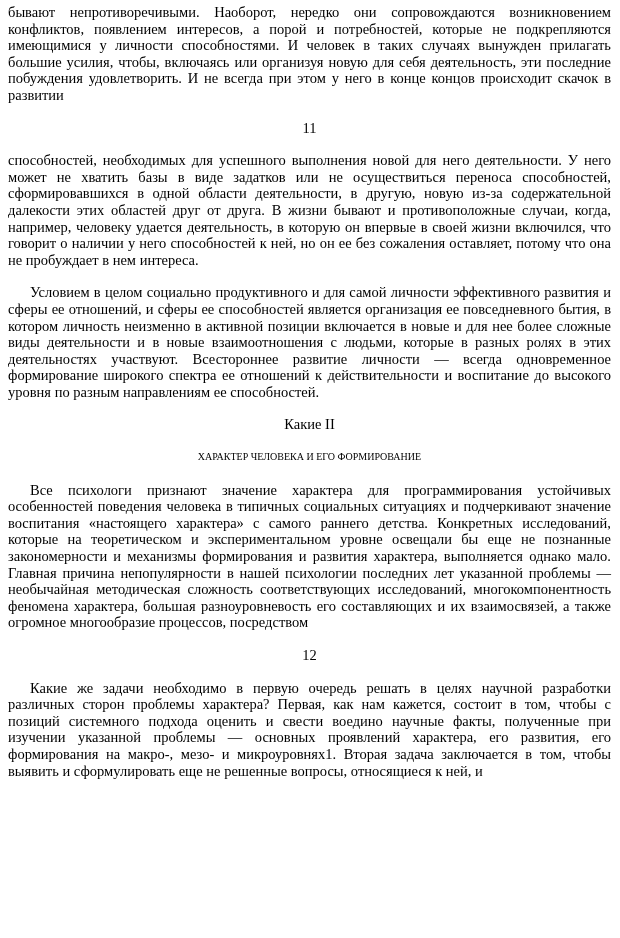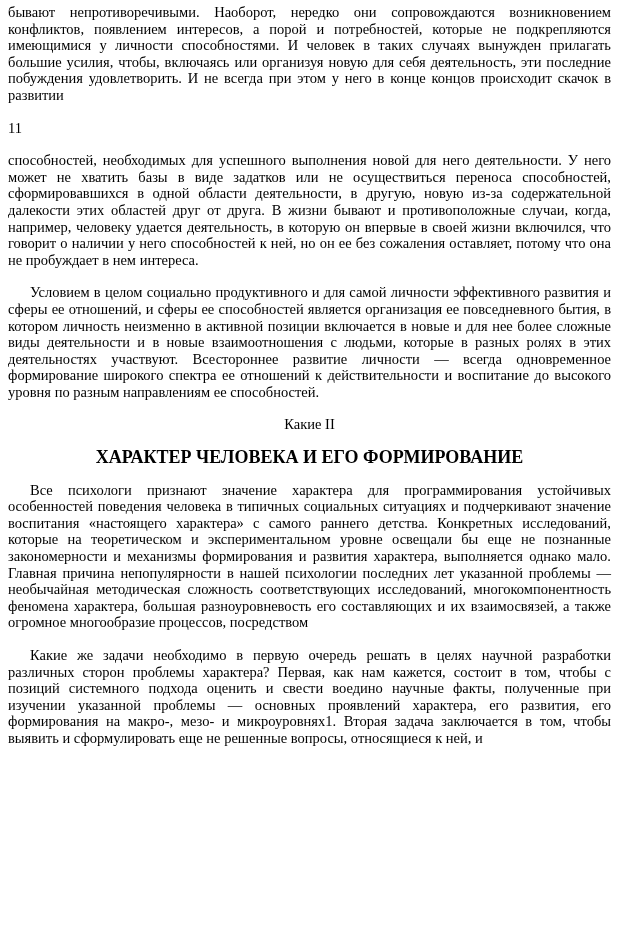--- a/index.html
+++ b/index.html
@@ -26,44 +26,45 @@
   p {
     margin: 0 0 16px 0;
   }
   .para {
     text-align: justify;
   }
   .para.indent {
     text-indent: 22px;
   }
   .pagenum {
-    text-align: left;
+    text-align: center;
   }
   .center {
     text-align: center;
   }
   .chapter-title {
-    font-weight: bold;
-    font-size: 18px;
+    font-weight: normal;
+    font-size: 10px;
   }
 </style>
 </head>
 <body>
 
 <div class="page">
   <p class="para">бывают непротиворечивыми. Наоборот, нередко они сопровождаются возникновением конфликтов, появлением интересов, а порой и потребностей, которые не подкрепляются имеющимися у личности способностями. И человек в таких случаях вынужден прилагать большие усилия, чтобы, включаясь или организуя новую для себя деятельность, эти последние побуждения удовлетворить. И не всегда при этом у него в конце концов происходит скачок в развитии</p>
 
   <p class="pagenum">11</p>
 
   <p class="para">способностей, необходимых для успешного выполнения новой для него деятельности. У него может не хватить базы в виде задатков или не осуществиться переноса способностей, сформировавшихся в одной области деятельности, в другую, новую из-за содержательной далекости этих областей друг от друга. В жизни бывают и противоположные случаи, когда, например, человеку удается деятельность, в которую он впервые в своей жизни включился, что говорит о наличии у него способностей к ней, но он ее без сожаления оставляет, потому что она не пробуждает в нем интереса.</p>
 
   <p class="para indent">Условием в целом социально продуктивного и для самой личности эффективного развития и сферы ее отношений, и сферы ее способностей является организация ее повседневного бытия, в котором личность неизменно в активной позиции включается в новые и для нее более сложные виды деятельности и в новые взаимоотношения с людьми, которые в разных ролях в этих деятельностях участвуют. Всестороннее развитие личности — всегда одновременное формирование широкого спектра ее отношений к действительности и воспитание до высокого уровня по разным направлениям ее способностей.</p>
 
   <p class="center">Какие II</p>
 
   <p class="center chapter-title">ХАРАКТЕР ЧЕЛОВЕКА И ЕГО ФОРМИРОВАНИЕ</p>
 
   <p class="para indent">Все психологи признают значение характера для программирования устойчивых особенностей поведения человека в типичных социальных ситуациях и подчеркивают значение воспитания «настоящего характера» с самого раннего детства. Конкретных исследований, которые на теоретическом и экспериментальном уровне освещали бы еще не познанные закономерности и механизмы формирования и развития характера, выполняется однако мало. Главная причина непопулярности в нашей психологии последних лет указанной проблемы — необычайная методическая сложность соответствующих исследований, многокомпонентность феномена характера, большая разноуровневость его составляющих и их взаимосвязей, а также огромное многообразие процессов, посредством</p>
 
+  <p class="pagenum">12</p>
 
 
   <p class="para indent">Какие же задачи необходимо в первую очередь решать в целях научной разработки различных сторон проблемы характера? Первая, как нам кажется, состоит в том, чтобы с позиций системного подхода оценить и свести воедино научные факты, полученные при изучении указанной проблемы — основных проявлений характера, его развития, его формирования на макро-, мезо- и микроуровнях1. Вторая задача заключается в том, чтобы выявить и сформулировать еще не решенные вопросы, относящиеся к ней, и</p>
 </div>
 
 </body></html>

